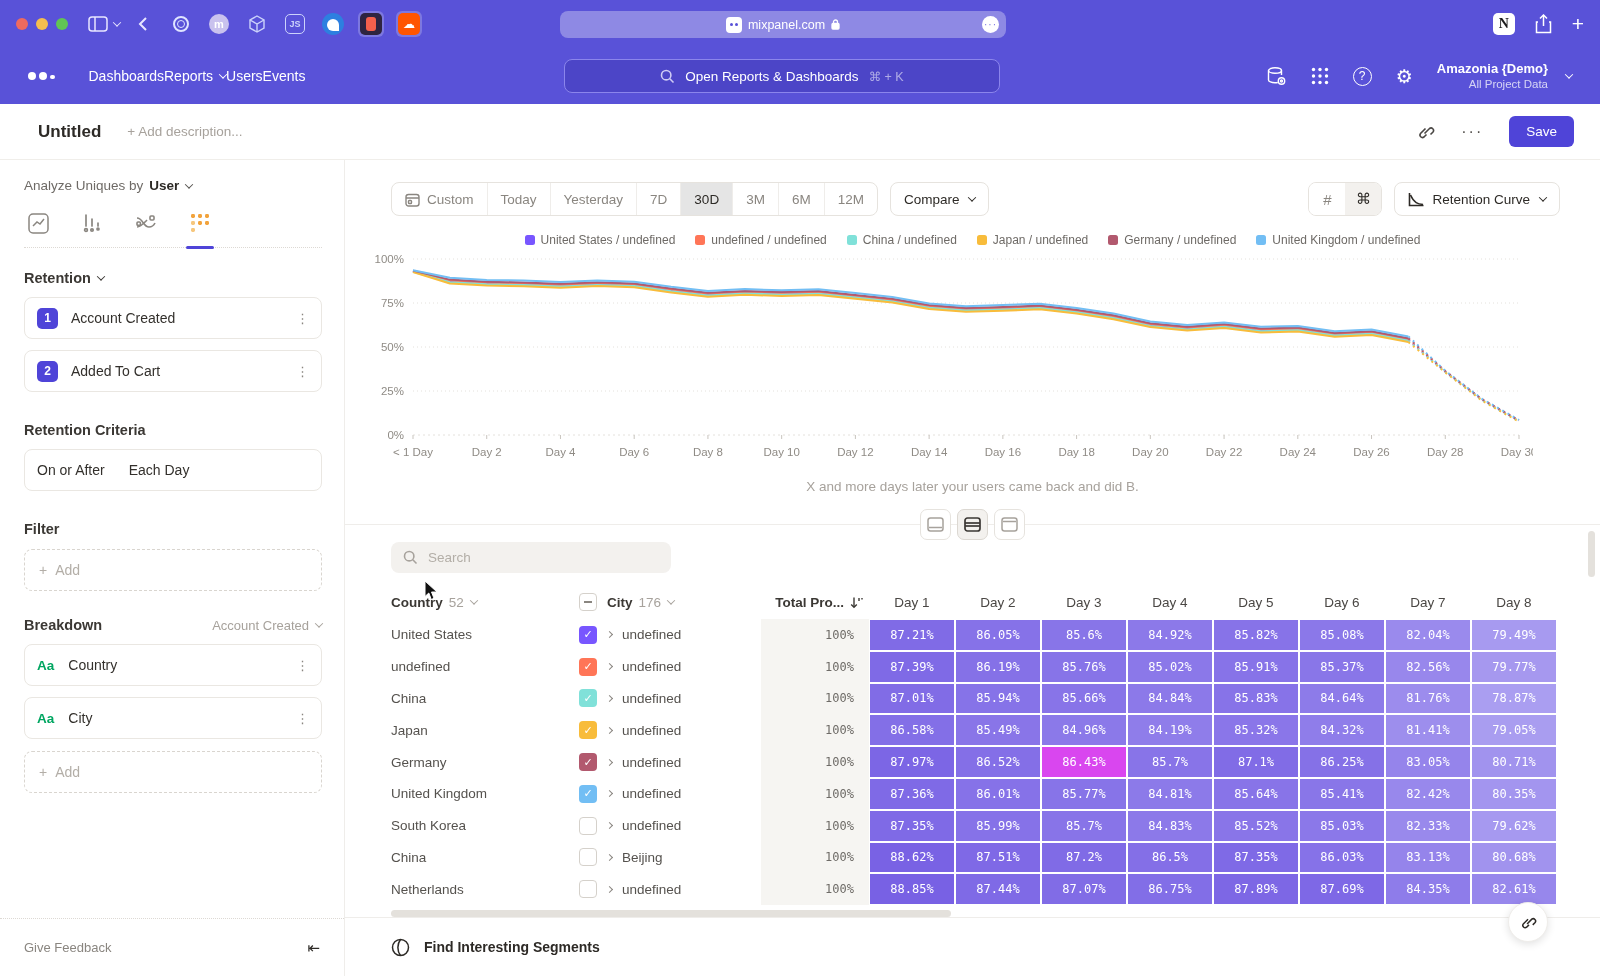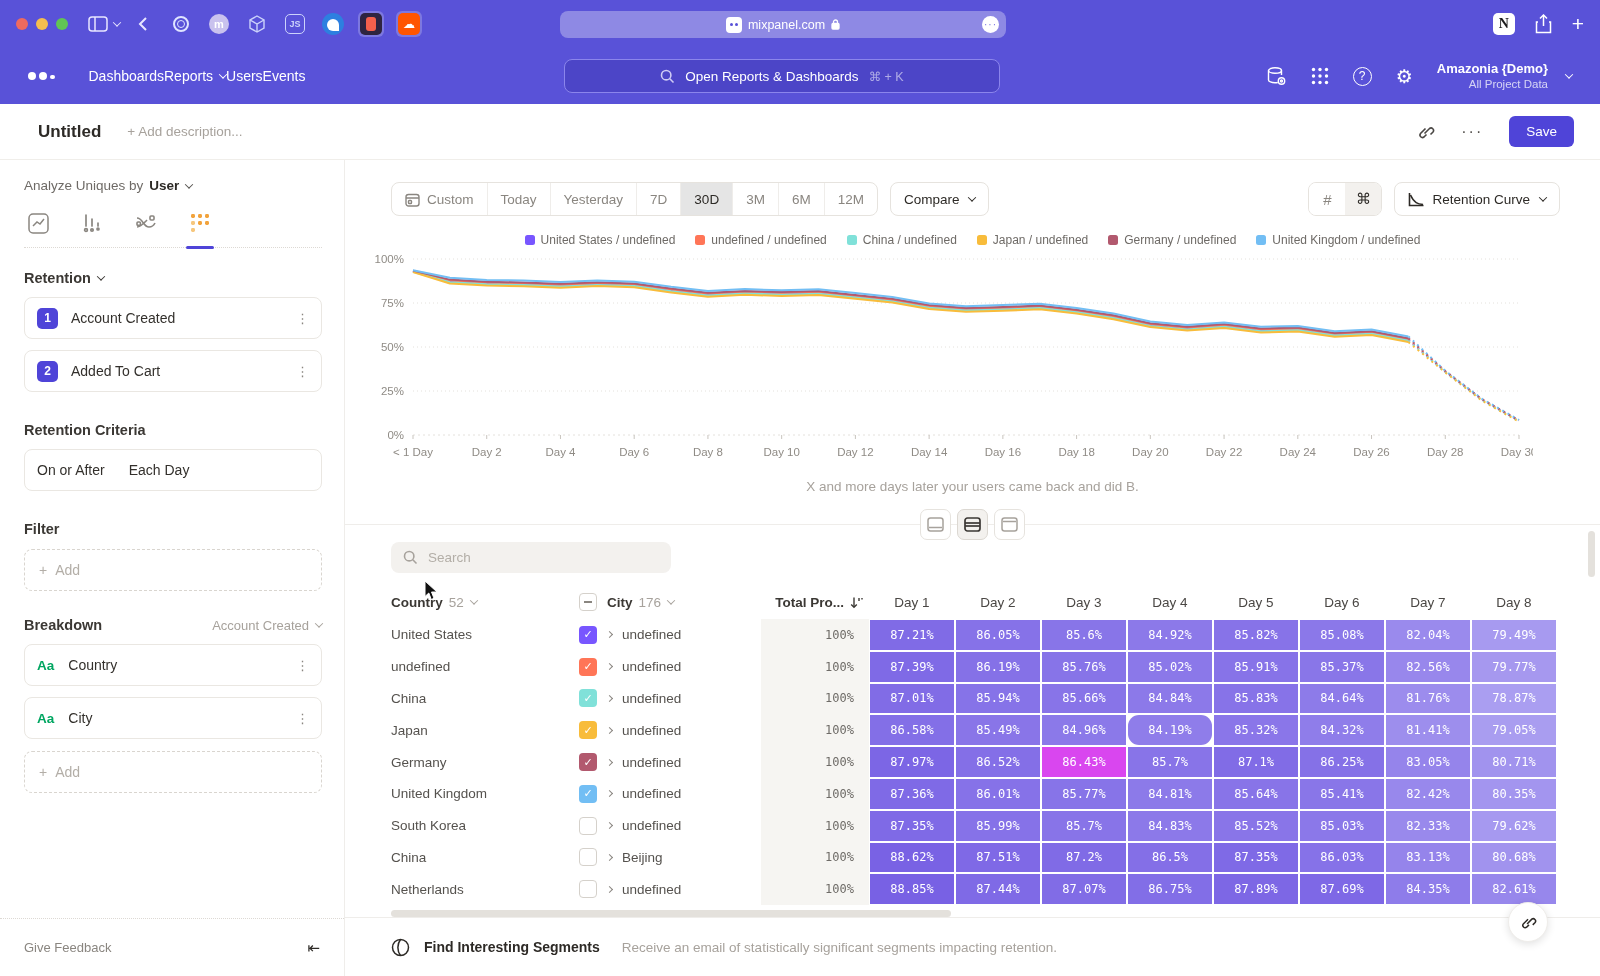--- a/index.html
+++ b/index.html
@@ -711,21 +711,21 @@
               <span class="cell-day">
                 <span class="inner" style="background: rgb(131, 111, 231);">86.58%</span>
               </span>
               <span class="cell-day">
                 <span class="inner" style="background: rgb(137, 117, 232);">85.49%</span>
               </span>
               <span class="cell-day">
                 <span class="inner" style="background: rgb(139, 121, 233);">84.96%</span>
               </span>
               <span class="cell-day">
-                <span class="inner" style="background: rgb(143, 125, 234); border-radius: 11px;">84.19%</span>
+                <span class="inner" style="background: rgb(143, 125, 234);">84.19%</span>
               </span>
               <span class="cell-day">
                 <span class="inner" style="background: rgb(138, 118, 233);">85.32%</span>
               </span>
               <span class="cell-day">
                 <span class="inner" style="background: rgb(143, 125, 234);">84.32%</span>
               </span>
               <span class="cell-day">
                 <span class="inner" style="background: rgb(157, 142, 237);">81.41%</span>
               </span>
@@ -909,21 +909,20 @@
         <div class="h-scroll"></div>
         <div class="v-scroll"></div>
       </div>
 
       <div class="main-footer">
         <svg width="19" height="19" viewBox="0 0 19 19" fill="none" stroke="#2d2a26" stroke-width="1.5">
             <circle cx="9.5" cy="9.5" r="8"></circle>
             <path d="M9.5 1.5 C6 6 6 13 9.5 17.5"></path>
           </svg>
         <span class="mf-title">Find Interesting Segments</span>
-        <span class="mf-desc">Receive an email of statistically significant segments impacting retention.</span>
       </div>
     </main>
   </div>
 
   <div class="float-link">
     <svg width="17" height="17" viewBox="0 0 18 18" fill="none" stroke="#2d2a26" stroke-width="1.6">
         <path d="M7.5 10.5 L12.5 5.5 a2.5 2.5 0 0 1 3.5 3.5 L13.5 11.5"></path>
         <path d="M8.5 5.5 L3.5 10.5 a2.5 2.5 0 0 0 3.5 3.5 L9.5 11.5"></path>
       </svg>
   </div>

